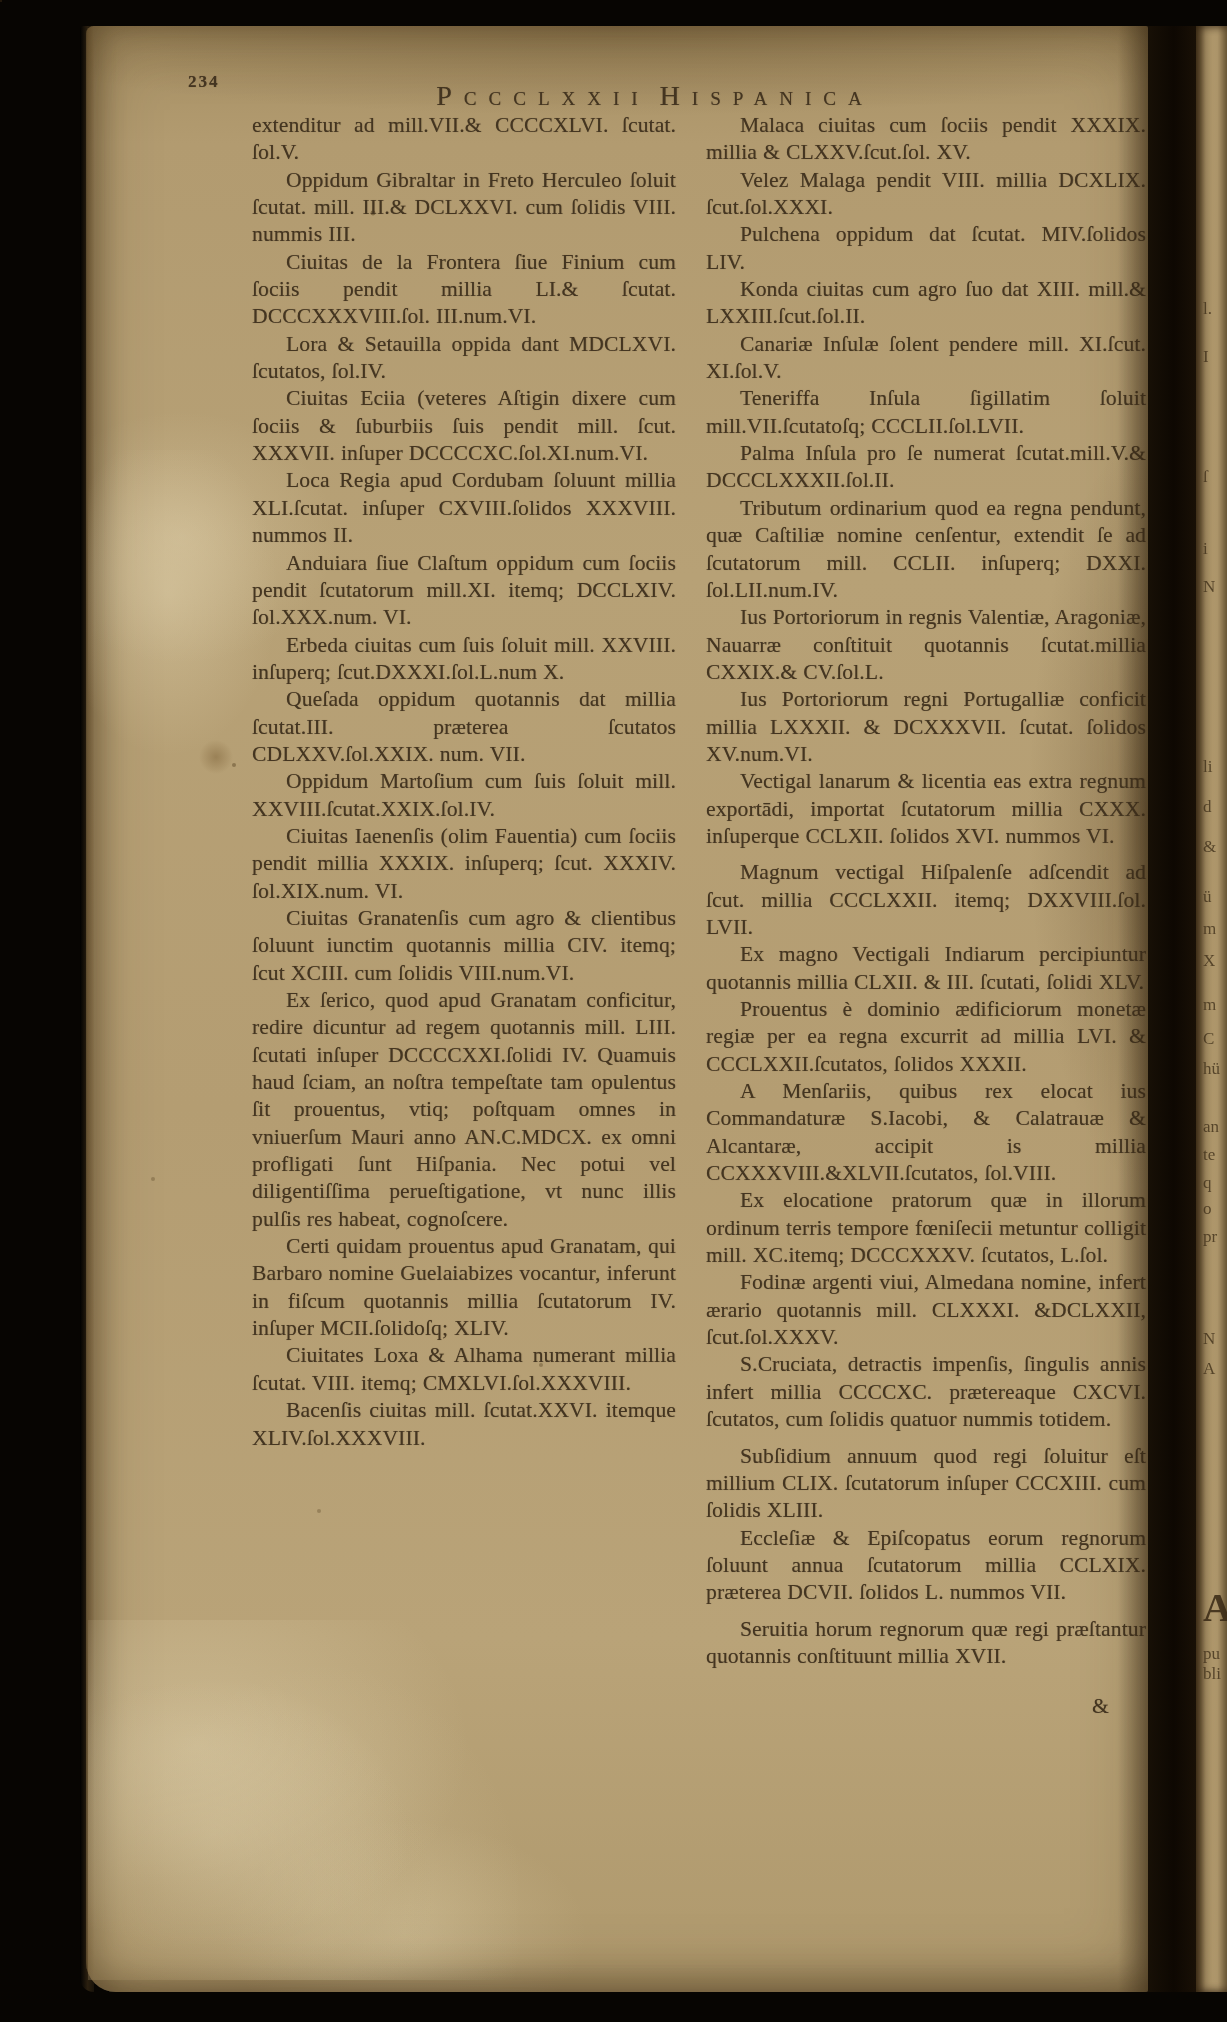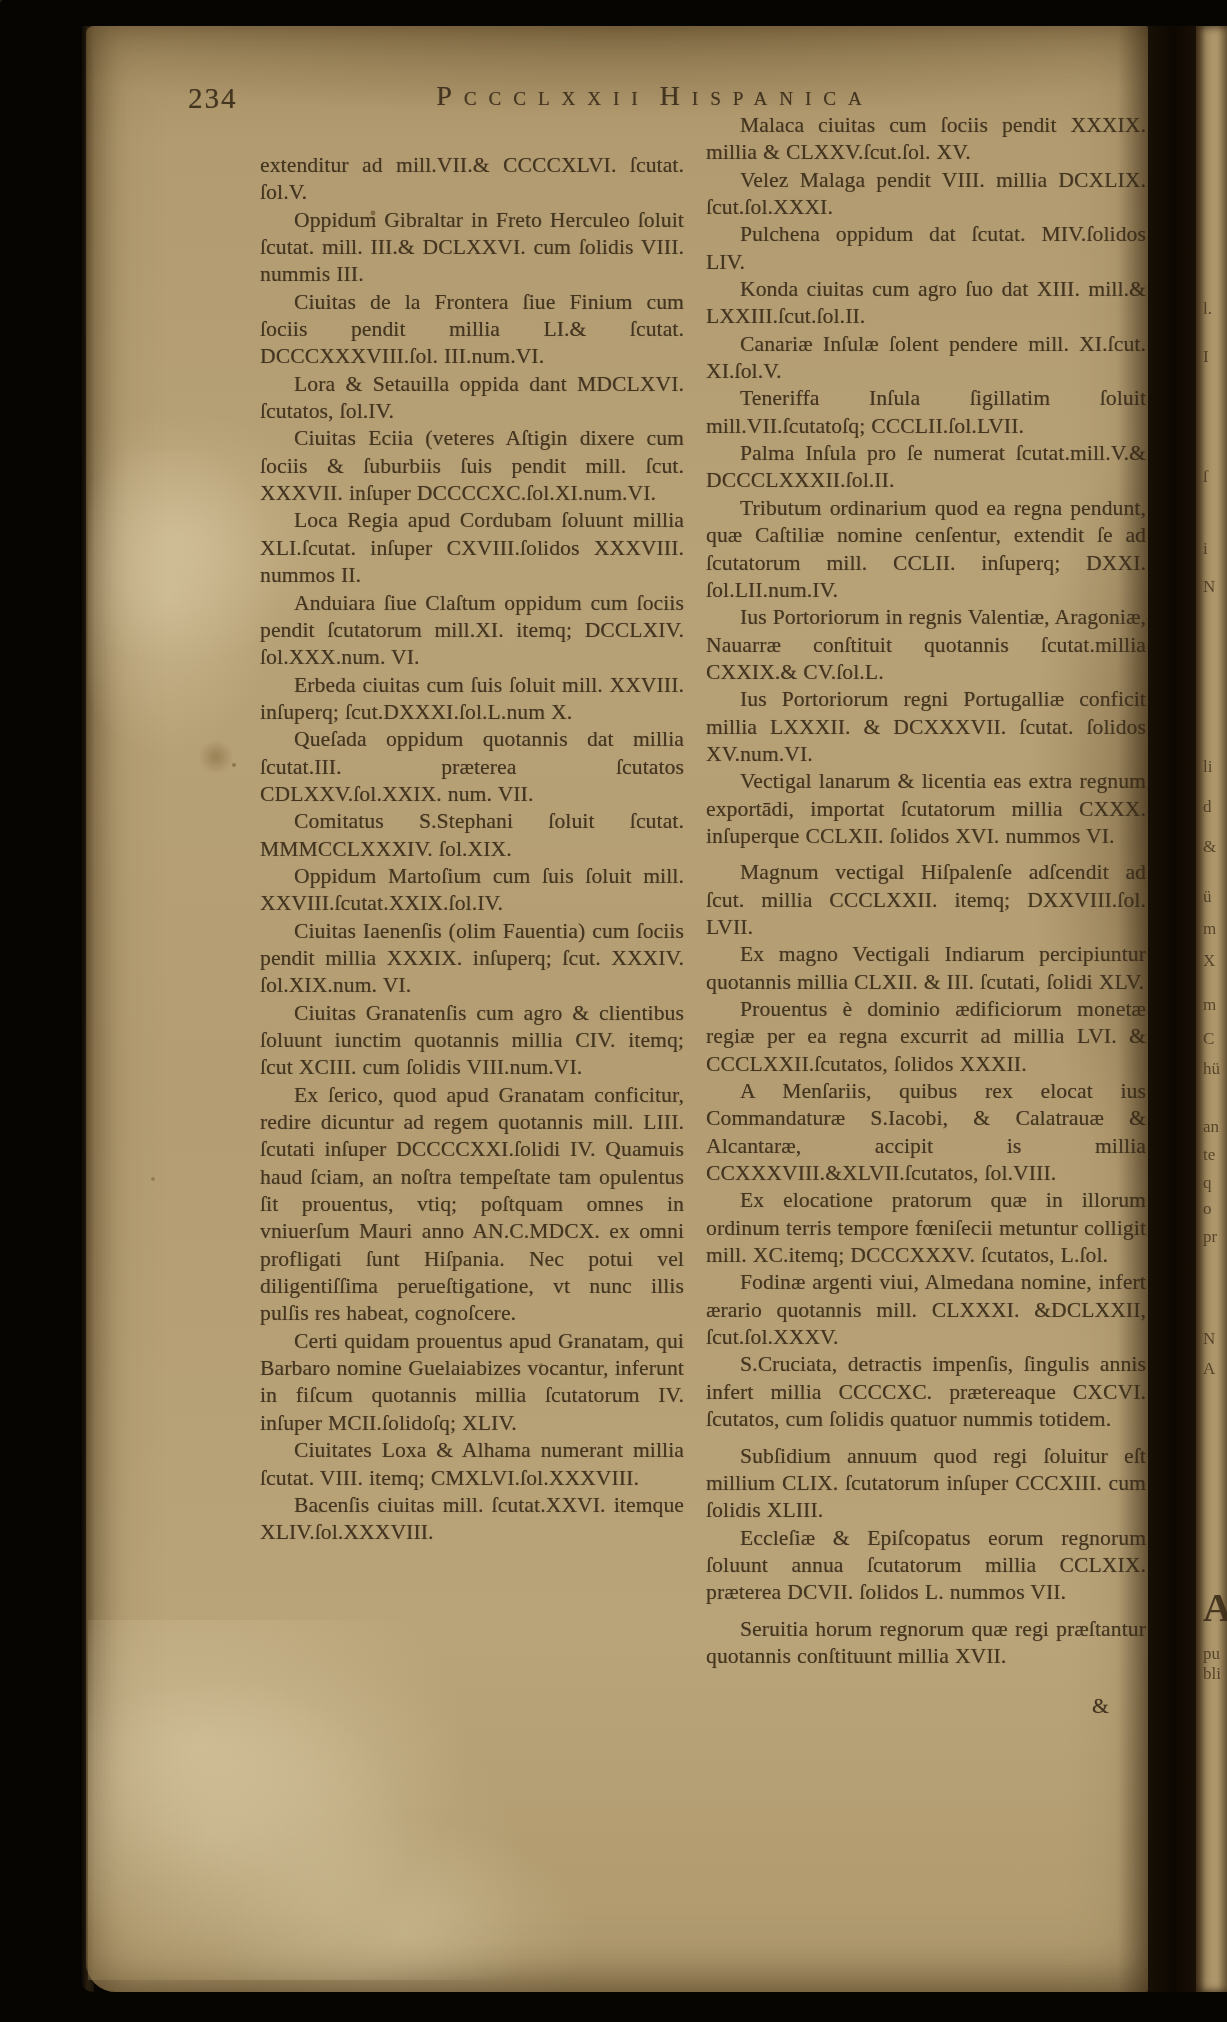--- a/index.html
+++ b/index.html
@@ -64,30 +64,30 @@
   }
   .fragments{position:absolute;left:1199px;top:0;width:28px;height:2022px;}
   .frag{
     position:absolute;left:4px;color:rgba(62,46,24,0.78);
     font-size:17px;line-height:17px;white-space:nowrap;
   }
   .frag.big{font-size:40px;line-height:40px;font-weight:bold;color:rgba(55,40,20,0.85);}
 
   
   .ink{color:var(--ink,#443521);text-shadow:0.3px 0.3px 0.7px rgba(58,44,24,0.5);}
-  .pageno{position:absolute;left:188px;top:82px;font-size:29px;letter-spacing:2px;}
+  .pageno{position:absolute;left:188px;top:72px;font-size:17px;letter-spacing:2px;font-weight:bold;}
   .running-head{
     position:absolute;left:370px;top:80px;width:570px;text-align:center;
     font-size:19px;letter-spacing:12px;white-space:nowrap;
   }
   .running-head .initial{font-size:28px;letter-spacing:12px;}
   .running-head .word2{margin-left:10px;}
 
   .column{position:absolute;top:112px;}
-  .column.left{left:260px;width:424px;margin-top:40px;}
+  .column.left{left:252px;width:424px;}
   .column.right{left:706px;width:440px;}
   .column p{
     margin:0;text-indent:34px;text-align:justify;
     font-size:21.5px;line-height:27.35px;
     letter-spacing:0.15px;word-spacing:0.5px;
     color:var(--ink,#443521);text-shadow:0.3px 0.3px 0.7px rgba(58,44,24,0.5);
   }
   .column p.noindent{text-indent:0;}
   .column p.gap{margin-top:9px;}
 
@@ -113,21 +113,20 @@
   <div class="column left">
       <p class="noindent">extenditur ad mill.VII.&amp; CCCCXLVI. ſcutat. ſol.V.</p>
       <p class="">Oppidum Gibraltar in Freto Herculeo ſoluit ſcutat. mill. III.&amp; DCLXXVI. cum ſolidis VIII. nummis III.</p>
       <p class="">Ciuitas de la Frontera ſiue Finium cum ſociis pendit millia LI.&amp; ſcutat. DCCCXXXVIII.ſol. III.num.VI.</p>
       <p class="">Lora &amp; Setauilla oppida dant MDCLXVI. ſcutatos, ſol.IV.</p>
       <p class="">Ciuitas Eciia (veteres Aſtigin dixere cum ſociis &amp; ſuburbiis ſuis pendit mill. ſcut. XXXVII. inſuper DCCCCXC.ſol.XI.num.VI.</p>
       <p class="">Loca Regia apud Cordubam ſoluunt millia XLI.ſcutat. inſuper CXVIII.ſolidos XXXVIII. nummos II.</p>
       <p class="">Anduiara ſiue Claſtum oppidum cum ſociis pendit ſcutatorum mill.XI. itemq; DCCLXIV. ſol.XXX.num. VI.</p>
       <p class="">Erbeda ciuitas cum ſuis ſoluit mill. XXVIII. inſuperq; ſcut.DXXXI.ſol.L.num X.</p>
       <p class="">Queſada oppidum quotannis dat millia ſcutat.III. præterea ſcutatos CDLXXV.ſol.XXIX. num. VII.</p>
-      <p class="">Comitatus S.Stephani ſoluit ſcutat. MMMCCLXXXIV. ſol.XIX.</p>
       <p class="">Oppidum Martoſium cum ſuis ſoluit mill. XXVIII.ſcutat.XXIX.ſol.IV.</p>
       <p class="">Ciuitas Iaenenſis (olim Fauentia) cum ſociis pendit millia XXXIX. inſuperq; ſcut. XXXIV. ſol.XIX.num. VI.</p>
       <p class="">Ciuitas Granatenſis cum agro &amp; clientibus ſoluunt iunctim quotannis millia CIV. itemq; ſcut XCIII. cum ſolidis VIII.num.VI.</p>
       <p class="">Ex ſerico, quod apud Granatam conficitur, redire dicuntur ad regem quotannis mill. LIII. ſcutati inſuper DCCCCXXI.ſolidi IV. Quamuis haud ſciam, an noſtra tempeſtate tam opulentus ſit prouentus, vtiq; poſtquam omnes in vniuerſum Mauri anno AN.C.MDCX. ex omni profligati ſunt Hiſpania. Nec potui vel diligentiſſima perueſtigatione, vt nunc illis pulſis res habeat, cognoſcere.</p>
       <p class="">Certi quidam prouentus apud Granatam, qui Barbaro nomine Guelaiabizes vocantur, inferunt in fiſcum quotannis millia ſcutatorum IV. inſuper MCII.ſolidoſq; XLIV.</p>
       <p class="">Ciuitates Loxa &amp; Alhama numerant millia ſcutat. VIII. itemq; CMXLVI.ſol.XXXVIII.</p>
       <p class="">Bacenſis ciuitas mill. ſcutat.XXVI. itemque XLIV.ſol.XXXVIII.</p>
     </div>
   <div class="column right">
       <p class="">Malaca ciuitas cum ſociis pendit XXXIX. millia &amp; CLXXV.ſcut.ſol. XV.</p>

